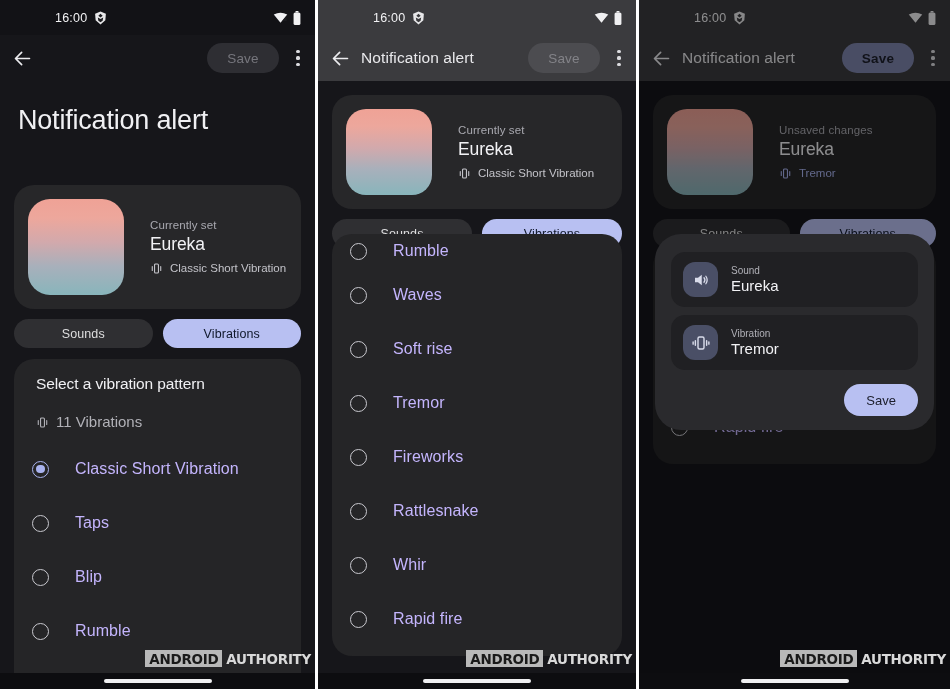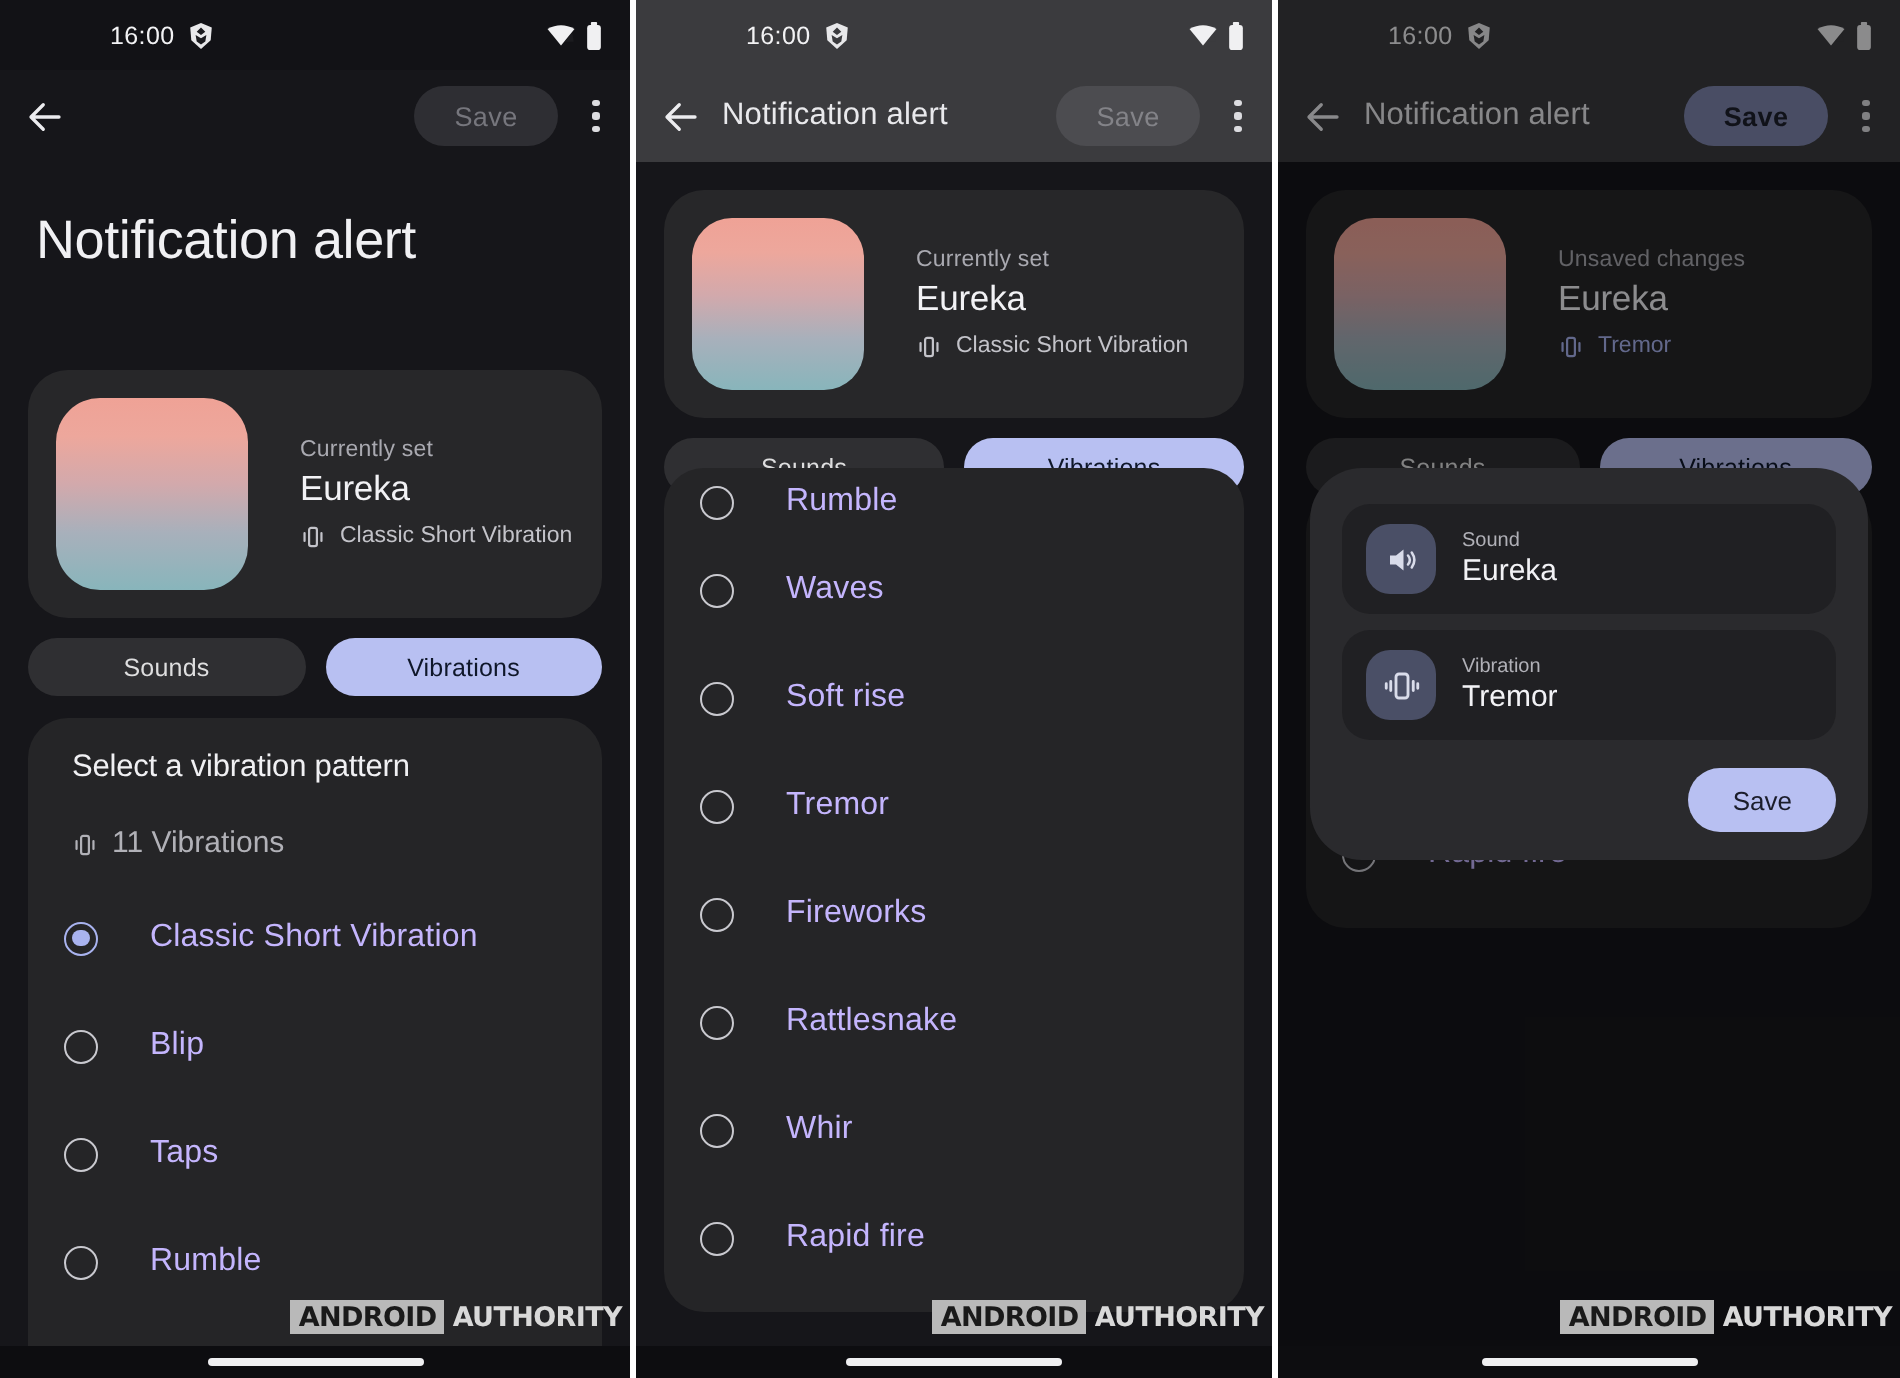--- a/index.html
+++ b/index.html
@@ -321,25 +321,25 @@
             <span>11 Vibrations</span>
           </div>
         </div>
 
         <div class="opt-row" style="margin-top:12px">
           <span class="radio checked"></span>
           <span class="opt-label">Classic Short Vibration</span>
         </div>
         <div class="opt-row">
           <span class="radio"></span>
+          <span class="opt-label">Taps</span>
+        </div>
+        <div class="opt-row">
+          <span class="radio"></span>
           <span class="opt-label">Blip</span>
-        </div>
-        <div class="opt-row">
-          <span class="radio"></span>
-          <span class="opt-label">Taps</span>
         </div>
         <div class="opt-row">
           <span class="radio"></span>
           <span class="opt-label">Rumble</span>
         </div>
         <div class="opt-row">
           <span class="radio"></span>
           <span class="opt-label">Waves</span>
         </div>
       </div>

